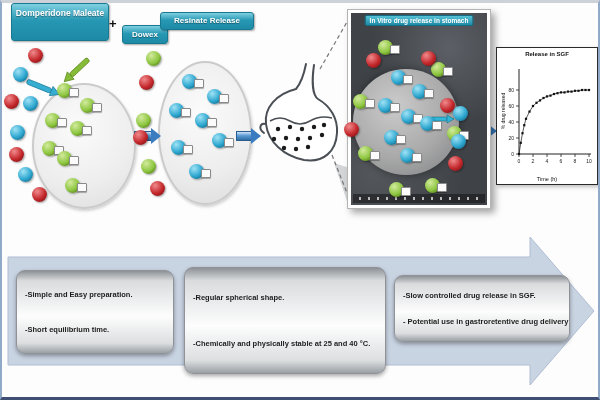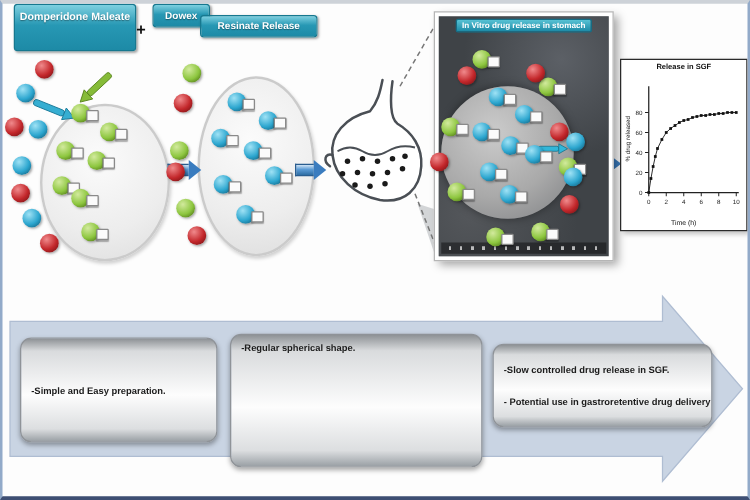--- a/index.html
+++ b/index.html
@@ -3,21 +3,21 @@
 <meta charset="utf-8">
 <style>
   html,body{margin:0;padding:0;background:#fff;font-family:"Liberation Sans",sans-serif;}
   #stage{position:relative;width:600px;height:400px;box-sizing:border-box;background:#fdfdfd;overflow:hidden;
          border-top:3px solid #cdd2d8;border-left:2px solid #92aac9;border-right:2px solid #92aac9;border-bottom:3px solid #3e4f73;}
   .teal-label{position:absolute;z-index:6;color:#fff;font-weight:bold;text-align:center;
     background:linear-gradient(180deg,#7ed0e0 0%,#2798b4 45%,#1d8aa6 100%);
     border:1px solid #17788f;border-radius:3px;box-shadow:1px 1px 2px rgba(0,0,0,.35);text-shadow:0 1px 1px rgba(0,0,0,.4);}
   #reactant-label{left:9px;top:0;width:96px;height:34px;font-size:8.5px;line-height:15px;padding-top:2px;}
   #plus-sign{position:absolute;left:107px;top:13px;font-size:13px;font-weight:bold;color:#111;z-index:6;}
-  #resin-label{left:120px;top:0;width:44px;height:17px;font-size:8px;line-height:17px;}
+  #resin-label{left:120px;top:22px;width:44px;height:17px;font-size:8px;line-height:17px;}
   #product-label{left:158px;top:9px;width:92px;height:16px;font-size:8px;line-height:16px;}
   .bead-circle{position:absolute;border-radius:50%;z-index:1;
     background:radial-gradient(circle at 45% 35%,#fbfbfb,#ededed 60%,#dddddd 100%);
     border:2px solid #cbcbcb;box-shadow:1px 2px 3px rgba(0,0,0,.18);}
   #circle1{left:30px;top:80px;width:100px;height:122px;}
   #circle2{left:156px;top:58px;width:90px;height:140px;}
   .h-arrow{position:absolute;display:flex;align-items:center;z-index:3;}
   .h-arrow .shaft{height:8px;background:linear-gradient(180deg,#cfe3f5 0%,#5b9bd5 45%,#2e6da4 100%);border:1px solid #2a5d8f;border-right:none;}
   .h-arrow .head{width:0;height:0;border-top:8px solid transparent;border-bottom:8px solid transparent;border-left:10px solid #3a7cbf;}
   .h-arrow.small .shaft{height:6px;}
@@ -46,21 +46,21 @@
   #chart-title{position:absolute;top:3px;width:100%;text-align:center;font-size:6px;font-weight:bold;color:#111;}
   #chart-xlabel{position:absolute;bottom:2px;width:100%;text-align:center;font-size:5.5px;color:#111;}
   #chart-ylabel{position:absolute;left:-24px;top:60px;width:60px;text-align:center;font-size:5px;color:#111;transform:rotate(-90deg);}
   #chart-svg{position:absolute;left:0;top:8px;}
   #bottom-arrow-svg{position:absolute;left:0;top:228px;z-index:1;}
   .feature-box{position:absolute;z-index:2;border-radius:9px;border:1px solid #8f9398;box-sizing:border-box;
     background:linear-gradient(180deg,#8e9296 0%,#d9dbdd 12%,#fdfdfd 55%,#dcdee0 88%,#9aa0a5 100%);
     box-shadow:0 2px 4px rgba(0,0,0,.35);display:flex;flex-direction:column;justify-content:space-around;padding:6px 8px;}
   .feature-line{font-size:7.5px;font-weight:bold;color:#1c1c1c;white-space:nowrap;}
   #feature-box-1{left:14px;top:267px;width:158px;height:84px;}
-  #feature-box-2{left:182px;top:264px;width:202px;height:107px;justify-content:space-between;}
+  #feature-box-2{left:182px;top:264px;width:202px;height:107px;}
   #feature-box-3{left:392px;top:272px;width:176px;height:67px;}
 </style>
 </head>
 <body>
 
 <div id="stage">
 
   <div id="reactant-label" class="teal-label">Domperidone Maleate</div>
   <div id="plus-sign">+</div>
   <div id="resin-label" class="teal-label">Dowex</div>
@@ -295,22 +295,24 @@
         <span class="ptag"></span>
       </div>
     </div>
 
   <svg id="bottom-arrow-svg" width="600" height="172">
     <polygon points="6,26 528,26 528,6 592,80 528,154 528,134 6,134" fill="#c9d4e3" stroke="#afbdd2" stroke-width="1"></polygon>
   </svg>
 
   <div id="feature-box-1" class="feature-box">
     <div class="feature-line">-Simple and Easy preparation.</div>
+    <div class="feature-line">-Short equilibrium time.</div>
   </div>
   <div id="feature-box-2" class="feature-box">
     <div class="feature-line">-Regular spherical shape.</div>
+    <div class="feature-line">-Chemically and physically stable at 25 and 40 °C.</div>
   </div>
   <div id="feature-box-3" class="feature-box">
     <div class="feature-line">-Slow controlled drug release in SGF.</div>
     <div class="feature-line">- Potential use in gastroretentive drug delivery</div>
   </div>
 
 </div>
 
 </body></html>

